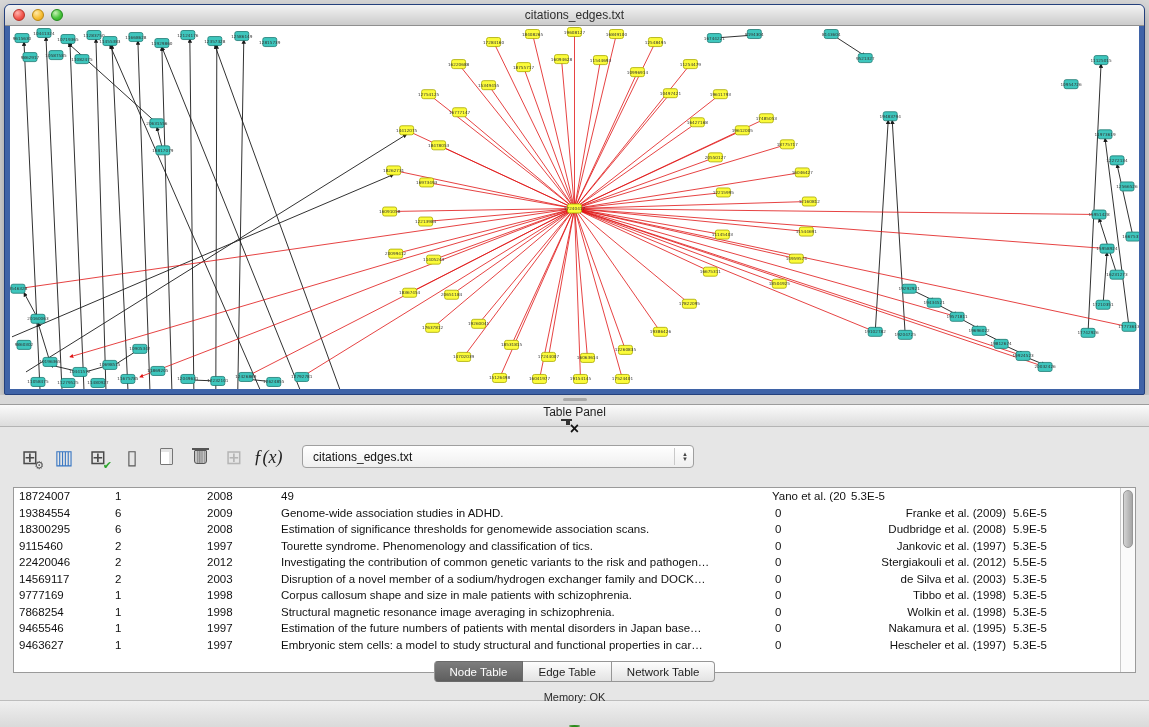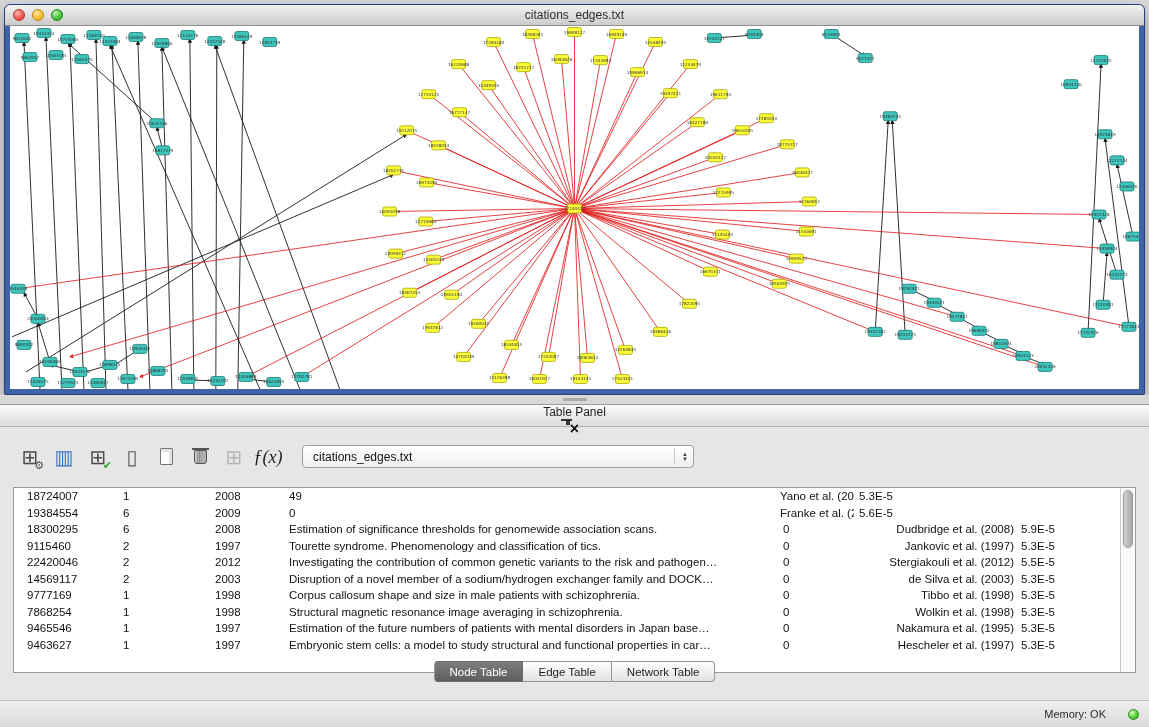--- a/index.html
+++ b/index.html
@@ -76,40 +76,40 @@
   .arrows { display: flex; flex-direction: column; align-items: center; justify-content: center;
     font-size: 6px; color: #444; line-height: 5px; padding-left: 7px; border-left: 1px solid #c9c9c9; height: 17px; }
 
   .table-wrap { position: absolute; left: 13px; top: 82px; width: 1123px; height: 186px; background: #fff; border: 1px solid #9a9a9a; display: flex; }
   .tcols { width: 1106px; overflow: hidden; }
   .thead, .tr { display: grid; grid-template-columns: 96px 92px 74px 494px 76px 162px 1fr; }
   .thead { height: 19px; background: linear-gradient(#ddeefa, #c9e2f3); border-bottom: 1px solid #9fb6c6; }
   .th { display: flex; align-items: center; justify-content: center; gap: 3px;
     font-size: 11.5px; color: #222; border-right: 1px solid #a9c1d2; overflow: hidden; white-space: nowrap; }
   .sort { font-size: 9px; color: #555; }
-  .tr { height: 16.5px; align-items: center; padding-left: 8px; }
+  .tr { height: 16.5px; align-items: center; }
   .td { font-size: 11.5px; color: #111; white-space: nowrap; overflow: hidden; padding: 0 2px 0 5px; }
   .td.c5 { text-align: right; padding: 0 2px; }
   .vscroll { width: 15px; background: #fafafa; border-left: 1px solid #c9c9c9; position: relative; }
   .vthumb { position: absolute; left: 2px; top: 2px; width: 10px; height: 58px; border-radius: 5px;
     background: linear-gradient(90deg, #d3d3d3, #a6a6a6); border: 1px solid #979797; }
 
   .tabs { position: absolute; left: 0; top: 256px; width: 100%; display: flex; justify-content: center; }
   .tab { height: 21px; display: flex; align-items: center; padding: 0 15px; font-size: 11.5px;
     border: 1px solid #969696; border-left: none;
     background: linear-gradient(#fdfdfd, #e3e3e3); color: #1d1d1d; }
   .tab.active { background: linear-gradient(#7d7d7d, #5e5e5e); color: #fff; border-color: #6a6a6a; }
   .tab:first-child { border-left: 1px solid #969696; border-radius: 4px 0 0 4px; }
   .tab:last-child { border-radius: 0 4px 4px 0; }
 
   
   .statusbar { position: absolute; left: 0; top: 700px; width: 1149px; height: 27px;
     background: linear-gradient(#efefef, #dadada); border-top: 1px solid #bdbdbd;
     display: flex; align-items: center; justify-content: flex-end; padding: 0 10px; gap: 22px;
-    font-size: 11px; color: #2b2b2b; }
+    font-size: 11px; color: #2b2b2b; flex-direction: column; }
   .memdot { width: 11px; height: 11px; border-radius: 50%;
     background: radial-gradient(circle at 35% 30%, #d9fbc8, #52cf37 55%, #2f9e1d); border: 1px solid #2a8a1a; }
 </style>
 </head>
 <body>
 
 <div class="graph-window">
   <div class="titlebar">
     <div class="lights">
       <span class="light red"></span>
@@ -517,20 +517,21 @@
             <div class="td c1">1</div>
             <div class="td c2">2008</div>
             <div class="td c4">49</div>
             <div class="td c5">Yano et al. (2008)</div>
             <div class="td c6">5.3E-5</div>
           </div>
           <div class="tr">
             <div class="td c0">19384554</div>
             <div class="td c1">6</div>
             <div class="td c2">2009</div>
+            <div class="td c3">Genome-wide association studies in ADHD.</div>
             <div class="td c4">0</div>
             <div class="td c5">Franke et al. (2009)</div>
             <div class="td c6">5.6E-5</div>
           </div>
           <div class="tr">
             <div class="td c0">18300295</div>
             <div class="td c1">6</div>
             <div class="td c2">2008</div>
             <div class="td c3">Estimation of significance thresholds for genomewide association scans.</div>
             <div class="td c4">0</div>

